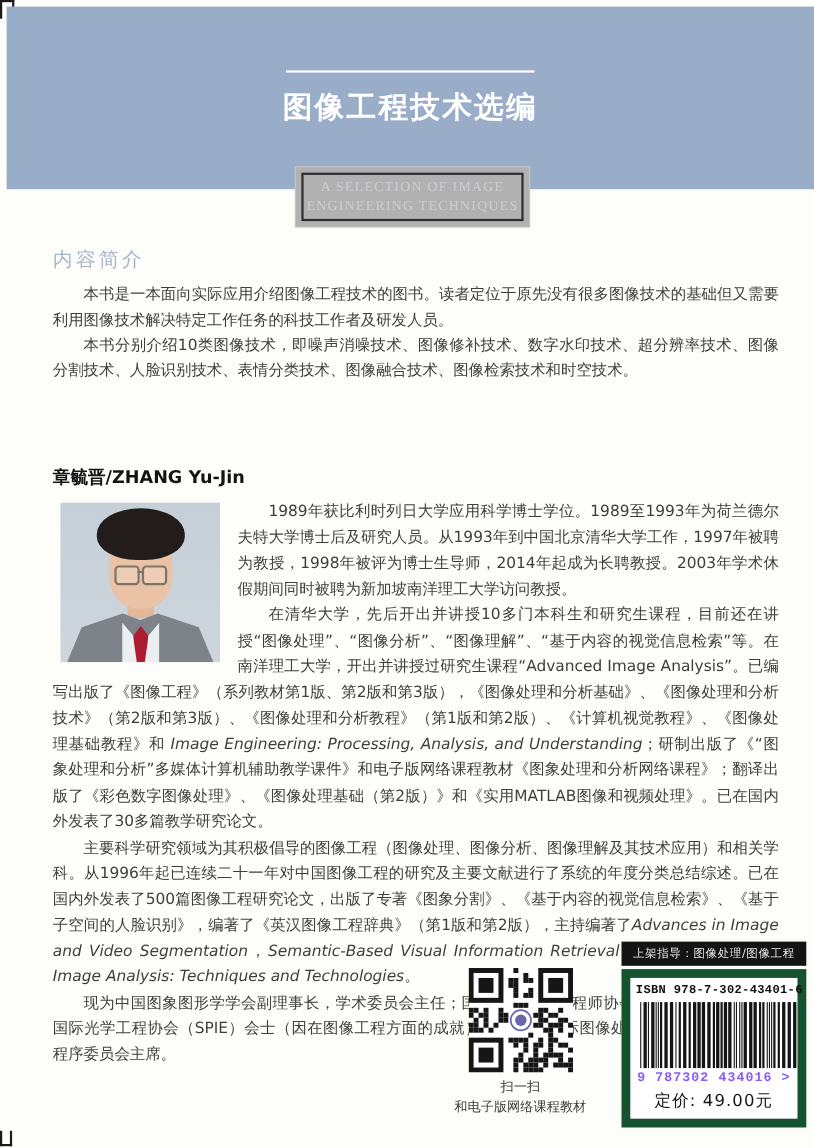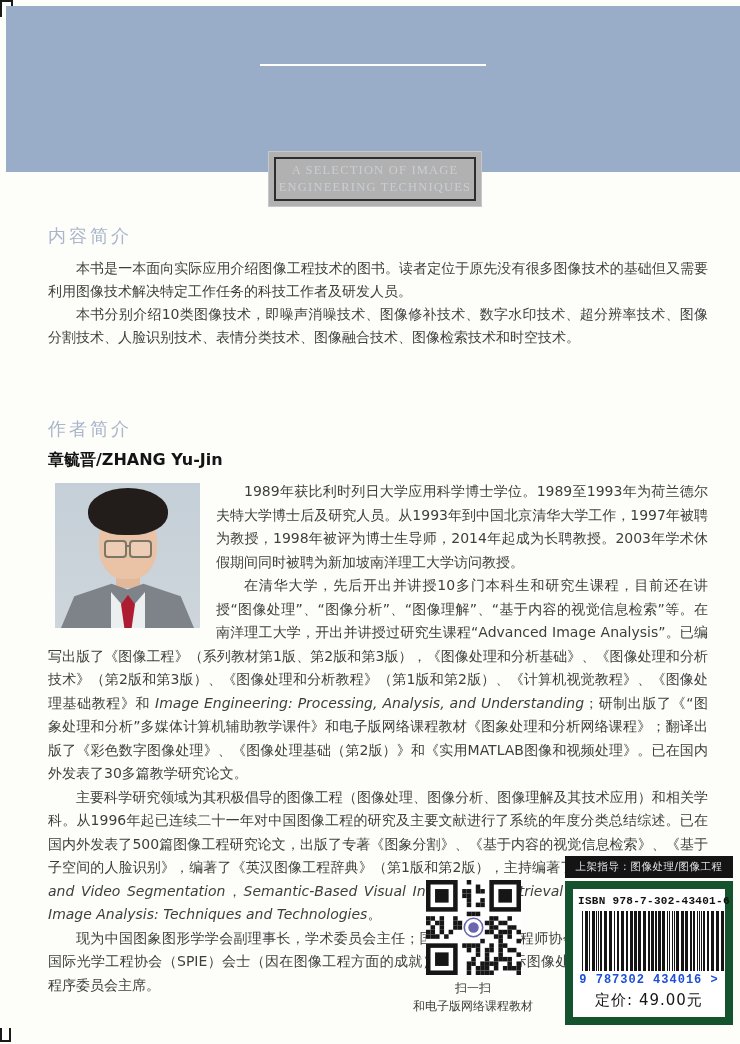--- a/index.html
+++ b/index.html
@@ -68,50 +68,50 @@
   .qr-block{position:absolute;left:400px;top:880px;width:146px;text-align:center;}
   .qr-cap{font-size:12px;color:#3a3a3a;line-height:18px;white-space:nowrap;}
 
   
   .isbn-block{position:absolute;left:565px;top:856px;width:168px;}
   .shelf{background:#141414;color:#e3e3e3;font-size:10.5px;letter-spacing:0.5px;text-align:center;padding:4px 0;}
   .isbn-box{margin-top:3px;border:8px solid #14532d;background:#ffffff;padding:6px 5px 7px;text-align:center;}
   .isbn{font-family:"Liberation Mono",monospace;font-weight:bold;font-size:11px;letter-spacing:0.3px;color:#111;white-space:nowrap;}
   .barcode{margin:4px auto 0;height:60px;width:150px;display:flex;align-items:stretch;justify-content:center;}
   .barcode i{display:block;background:#141414;height:100%;}
-  .bdigits{font-family:"Liberation Mono",monospace;font-weight:bold;font-size:12px;letter-spacing:1px;color:#1d4ed8;margin-top:2px;white-space:nowrap;}
+  .bdigits{font-family:"Liberation Mono",monospace;font-weight:bold;font-size:12px;letter-spacing:1px;color:#8b5cf6;margin-top:2px;white-space:nowrap;}
   .price{font-size:15px;color:#161616;margin-top:4px;letter-spacing:1px;font-weight:500;}
 </style>
 </head>
 <body>
 
 <div class="page">
 
   <div class="mark-t"></div>
   <div class="mark-b"></div>
 
   <header class="band">
     <div class="rule"></div>
+    <h1 class="title">图像工程技术选编</h1>
   </header>
 
   <div class="en-box">
     <div class="en-inner">
       <div>A SELECTION OF IMAGE</div>
       <div>ENGINEERING TECHNIQUES</div>
     </div>
   </div>
 
   <section class="content">
     <h2 class="sec-heading">内容简介</h2>
     <p>本书是一本面向实际应用介绍图像工程技术的图书。读者定位于原先没有很多图像技术的基础但又需要利用图像技术解决特定工作任务的科技工作者及研发人员。</p>
     <p>本书分别介绍10类图像技术，即噪声消噪技术、图像修补技术、数字水印技术、超分辨率技术、图像分割技术、人脸识别技术、表情分类技术、图像融合技术、图像检索技术和时空技术。</p>
   </section>
 
   <section class="author">
-    <h2 class="sec-heading">作者简介</h2>
     <div class="author-name">章毓晋/ZHANG Yu-Jin</div>
     <div class="bio">
       <div class="photo">
         <div class="ph-neck"></div>
         <div class="ph-shoulders"></div>
         <div class="ph-shirt"></div>
         <div class="ph-tie"></div>
         <div class="ph-face"></div>
         <div class="ph-hair"></div>
         <div class="ph-glass">

